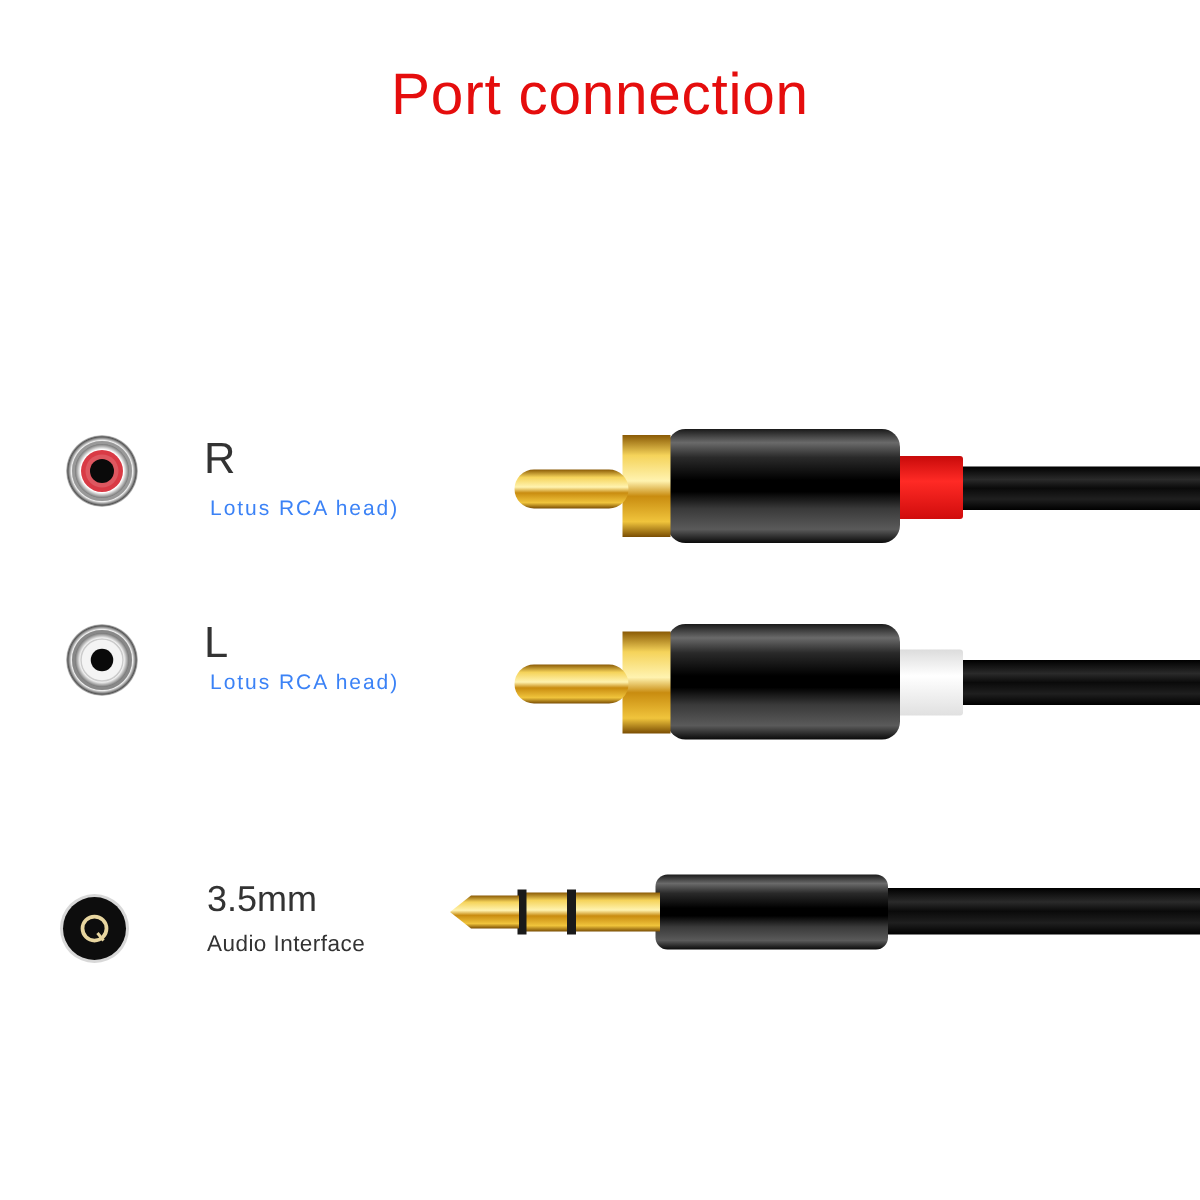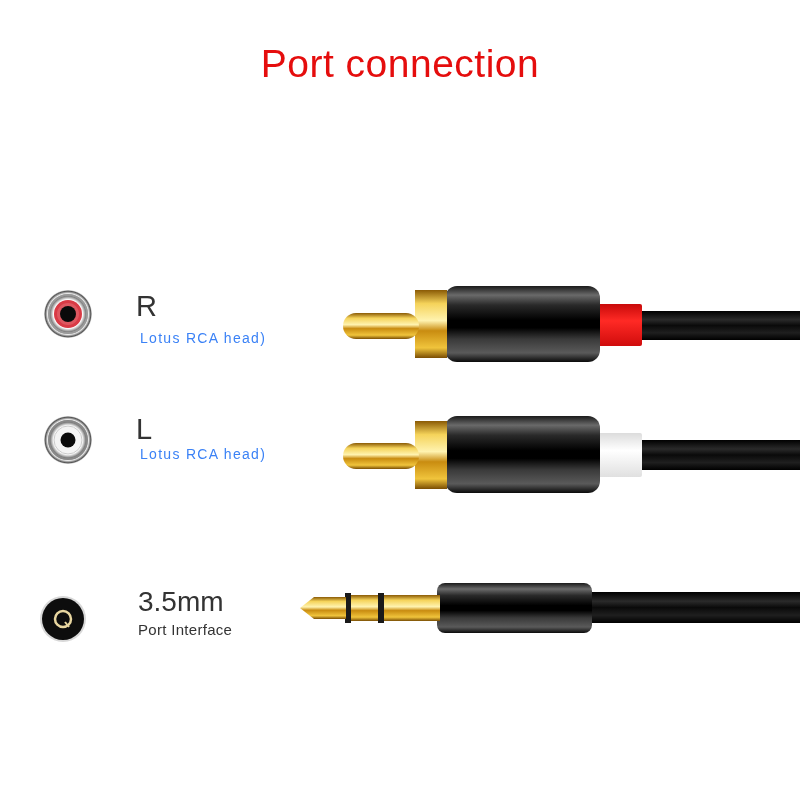--- a/index.html
+++ b/index.html
@@ -1,21 +1,21 @@
 <!DOCTYPE html>
 <html><head>
 <meta charset="utf-8">
 <style>
   html, body { margin: 0; padding: 0; }
   body { width: 800px; height: 800px; background: #ffffff; position: relative; overflow: hidden; font-family: "Liberation Sans", sans-serif; }
   .abs { position: absolute; }
   .title { left: 0; width: 800px; top: 42px; text-align: center; font-size: 39px; color: #e50d0d; letter-spacing: 0.5px; }
   .port-label { font-size: 29px; color: #333; font-weight: normal; }
   .port-sub { font-size: 14px; color: #3b82f6; letter-spacing: 1.3px; }
-  .jack-label { font-size: 28px; color: #333; text-align: right; }
+  .jack-label { font-size: 24px; color: #333; text-align: right; }
   .jack-sub { font-size: 15px; color: #333; letter-spacing: 0.3px; }
   svg { position: absolute; left: 0; top: 0; }
 </style>
 </head>
 <body>
 
 <div class="abs title">Port connection</div>
 
 <svg width="800" height="800" viewBox="0 0 800 800">
   <defs>
@@ -112,13 +112,13 @@
   </g>
 </svg>
 
 <div class="abs port-label" style="left:136px; top:290px;">R</div>
 <div class="abs port-sub" style="left:140px; top:330px;">Lotus RCA head)</div>
 
 <div class="abs port-label" style="left:136px; top:413px;">L</div>
 <div class="abs port-sub" style="left:140px; top:446px;">Lotus RCA head)</div>
 
 <div class="abs jack-label" style="left:138px; top:586px;">3.5mm</div>
-<div class="abs jack-sub" style="left:138px; top:621px;">Port Interface</div>
+<div class="abs jack-sub" style="left:138px; top:621px;">Audio Interface</div>
 
 </body></html>

